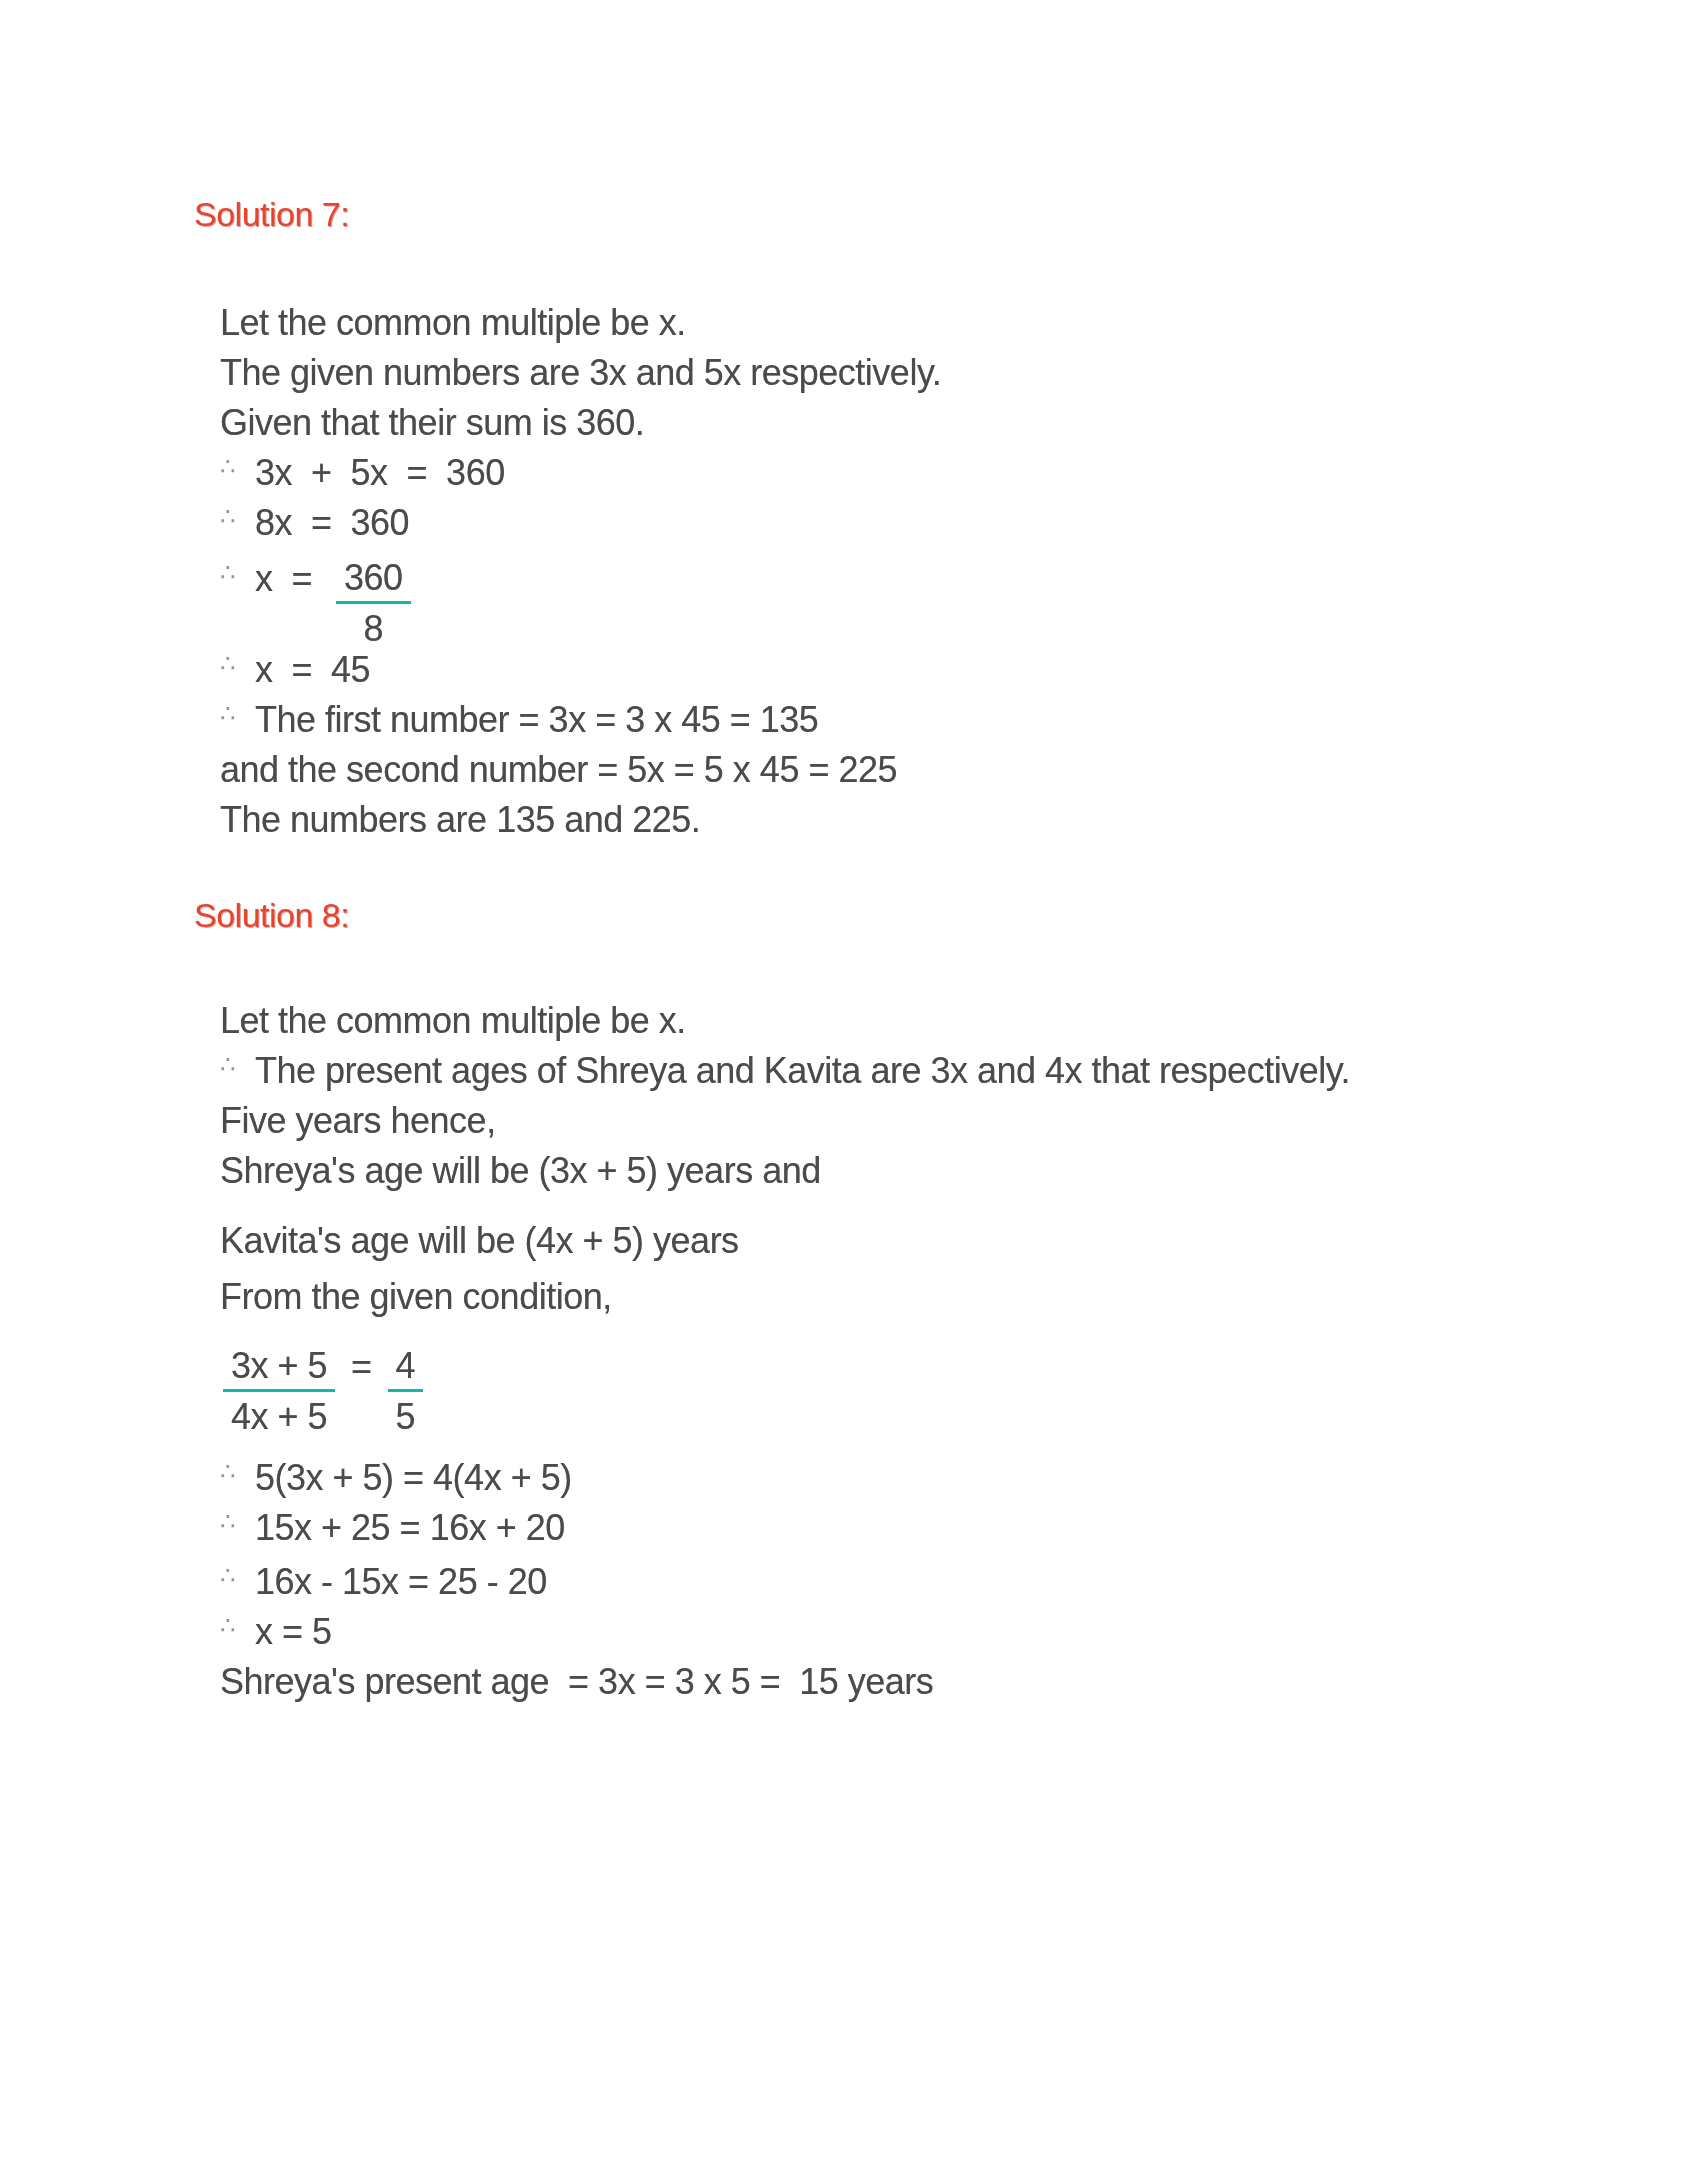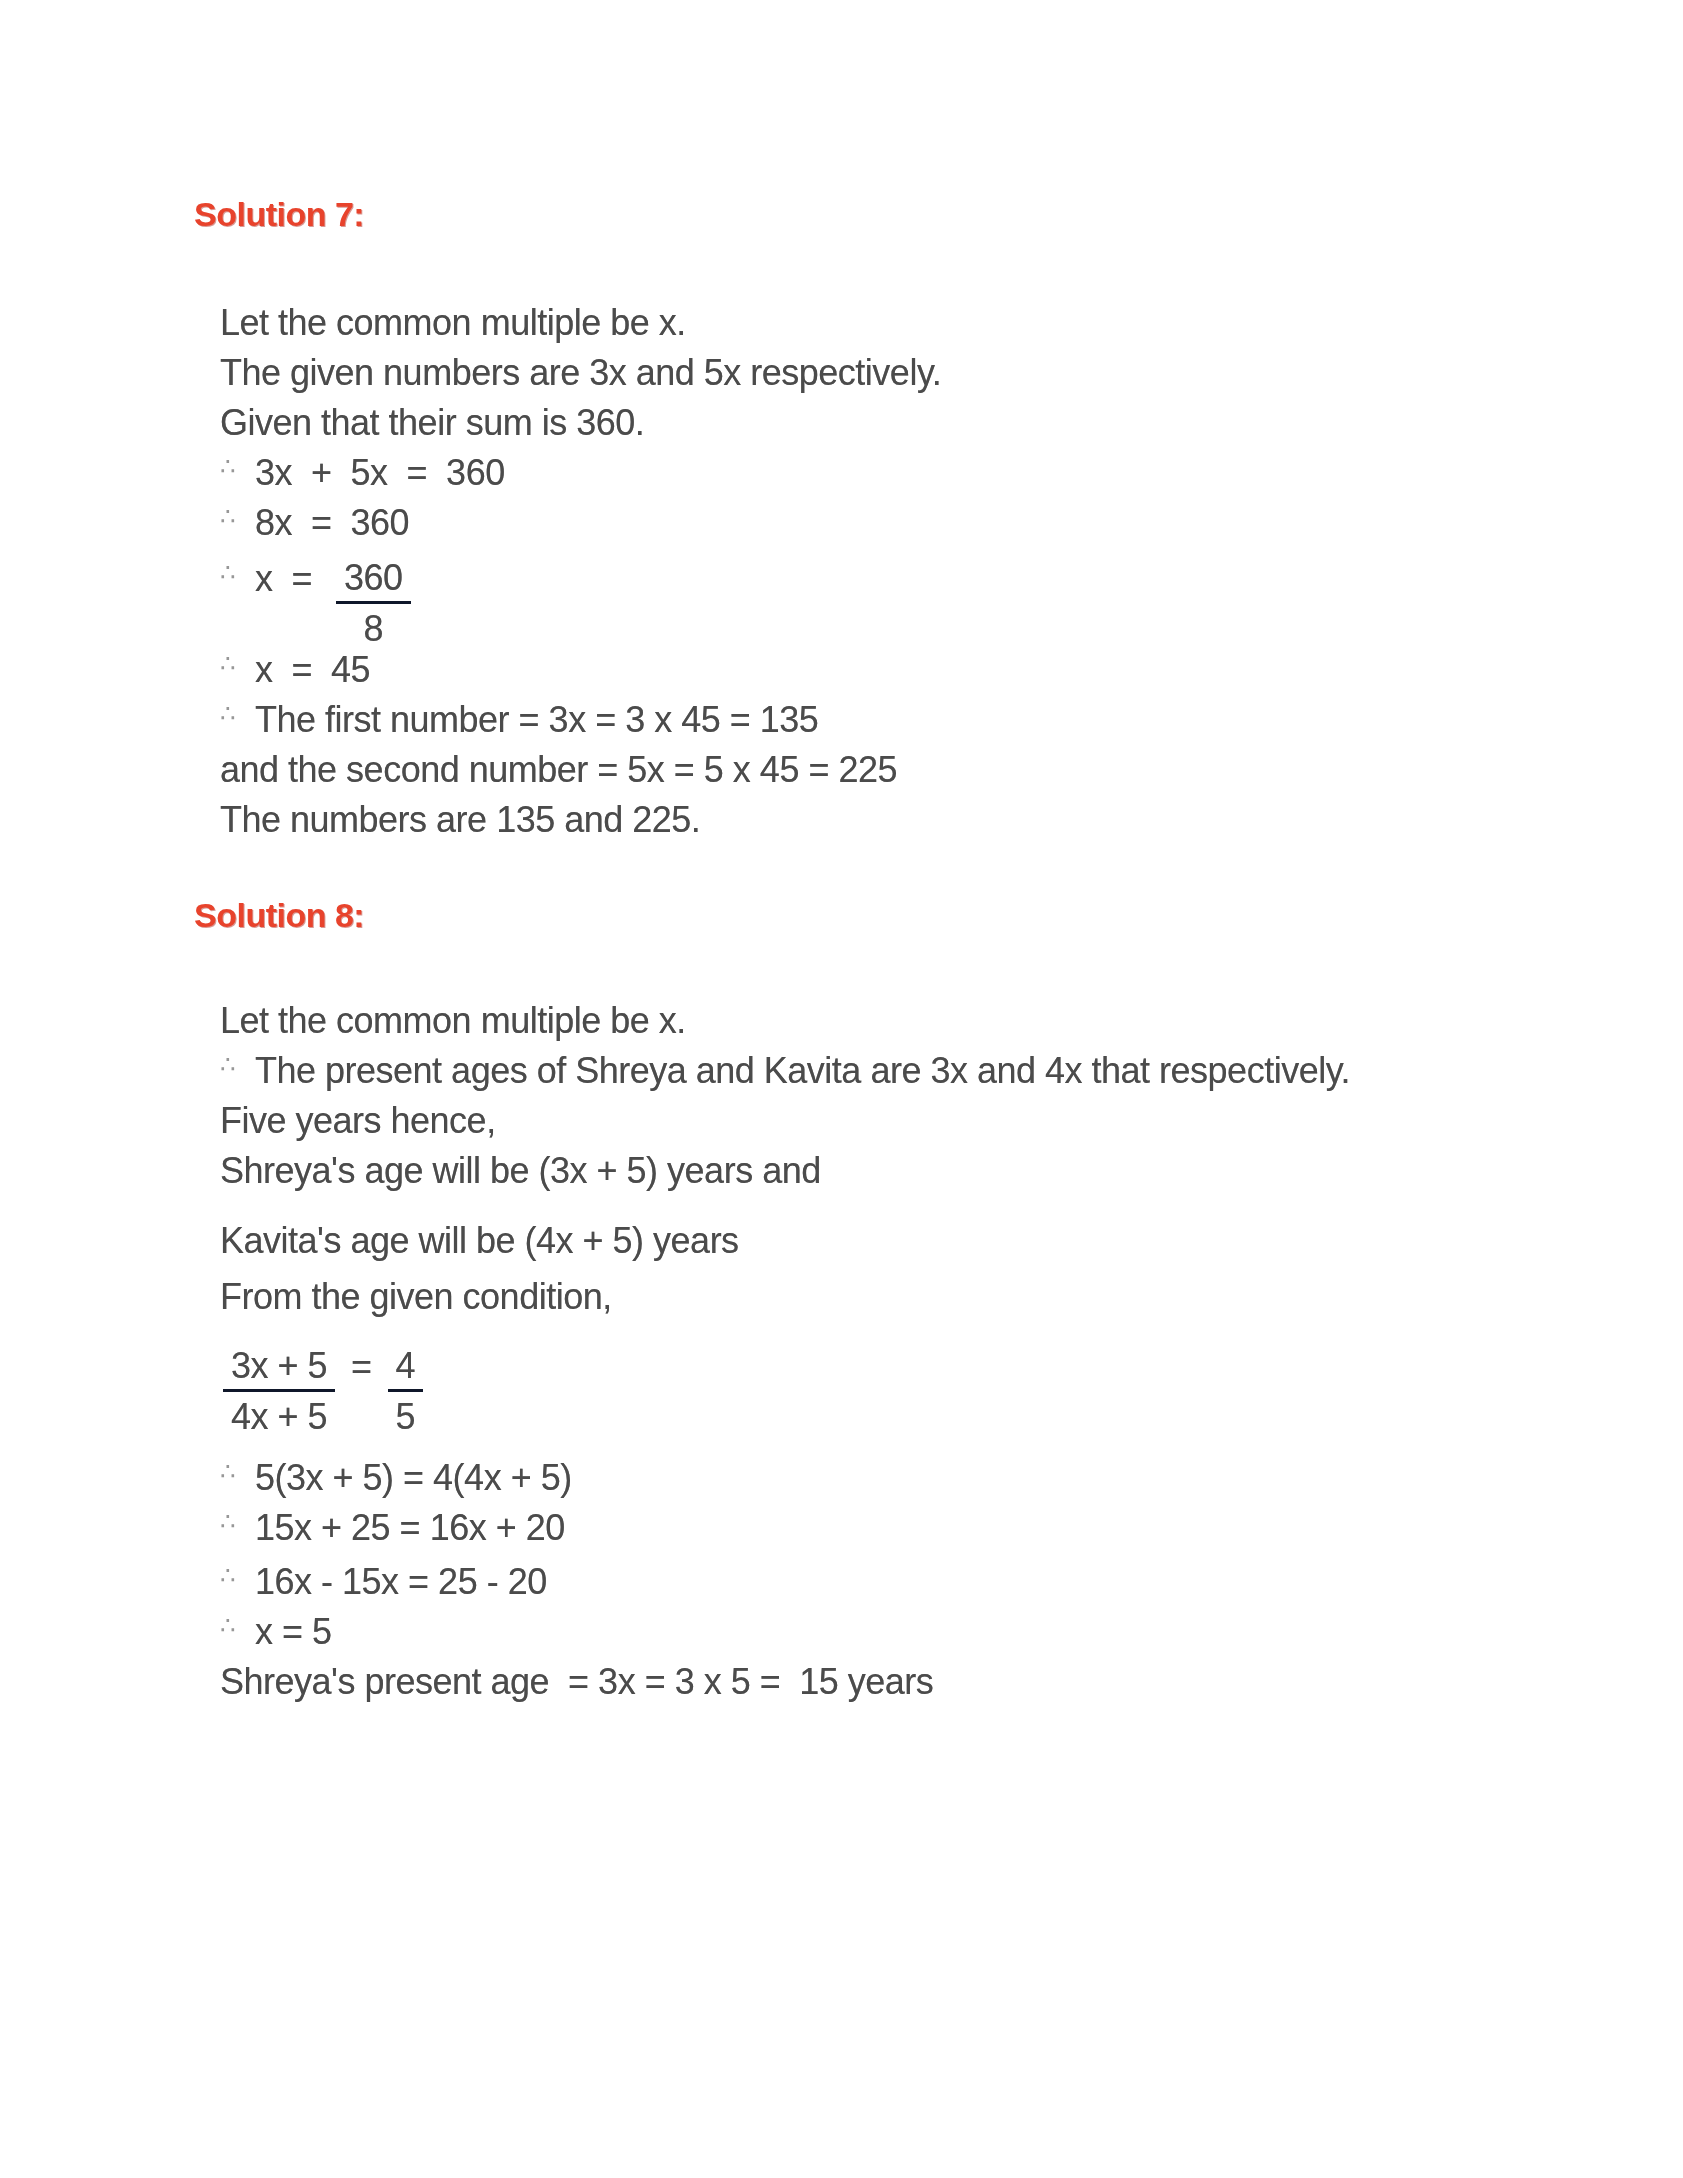--- a/index.html
+++ b/index.html
@@ -13,21 +13,21 @@
     height: 2178px;
     background: #ffffff;
     overflow: hidden;
     font-family: "Liberation Sans", "DejaVu Sans", sans-serif;
     color: #4b4b4b;
   }
   .heading {
     position: absolute;
     left: 194px;
     font-size: 34px;
-    font-weight: 700;
+    font-weight: 400;
     letter-spacing: -0.5px;
     color: #e8432c;
     text-shadow: 1px 1px 0 rgba(168, 32, 20, 0.45);
     white-space: pre;
   }
   .body-block {
     position: absolute;
     left: 220px;
   }
   .line {
@@ -55,21 +55,21 @@
   .frac {
     display: inline-flex;
     flex-direction: column;
     align-items: center;
     text-align: center;
   }
   .frac .num {
     display: block;
     line-height: 40px;
     padding: 0 8px 3px 8px;
-    border-bottom: 3px solid #0f172a;
+    border-bottom: 3px solid #14b8a6;
     white-space: pre;
     text-shadow: 0 0 0.6px rgba(70, 70, 70, 0.55);
   }
   .frac .den {
     display: block;
     line-height: 40px;
     padding: 5px 8px 0 8px;
     white-space: pre;
     text-shadow: 0 0 0.6px rgba(70, 70, 70, 0.55);
   }

